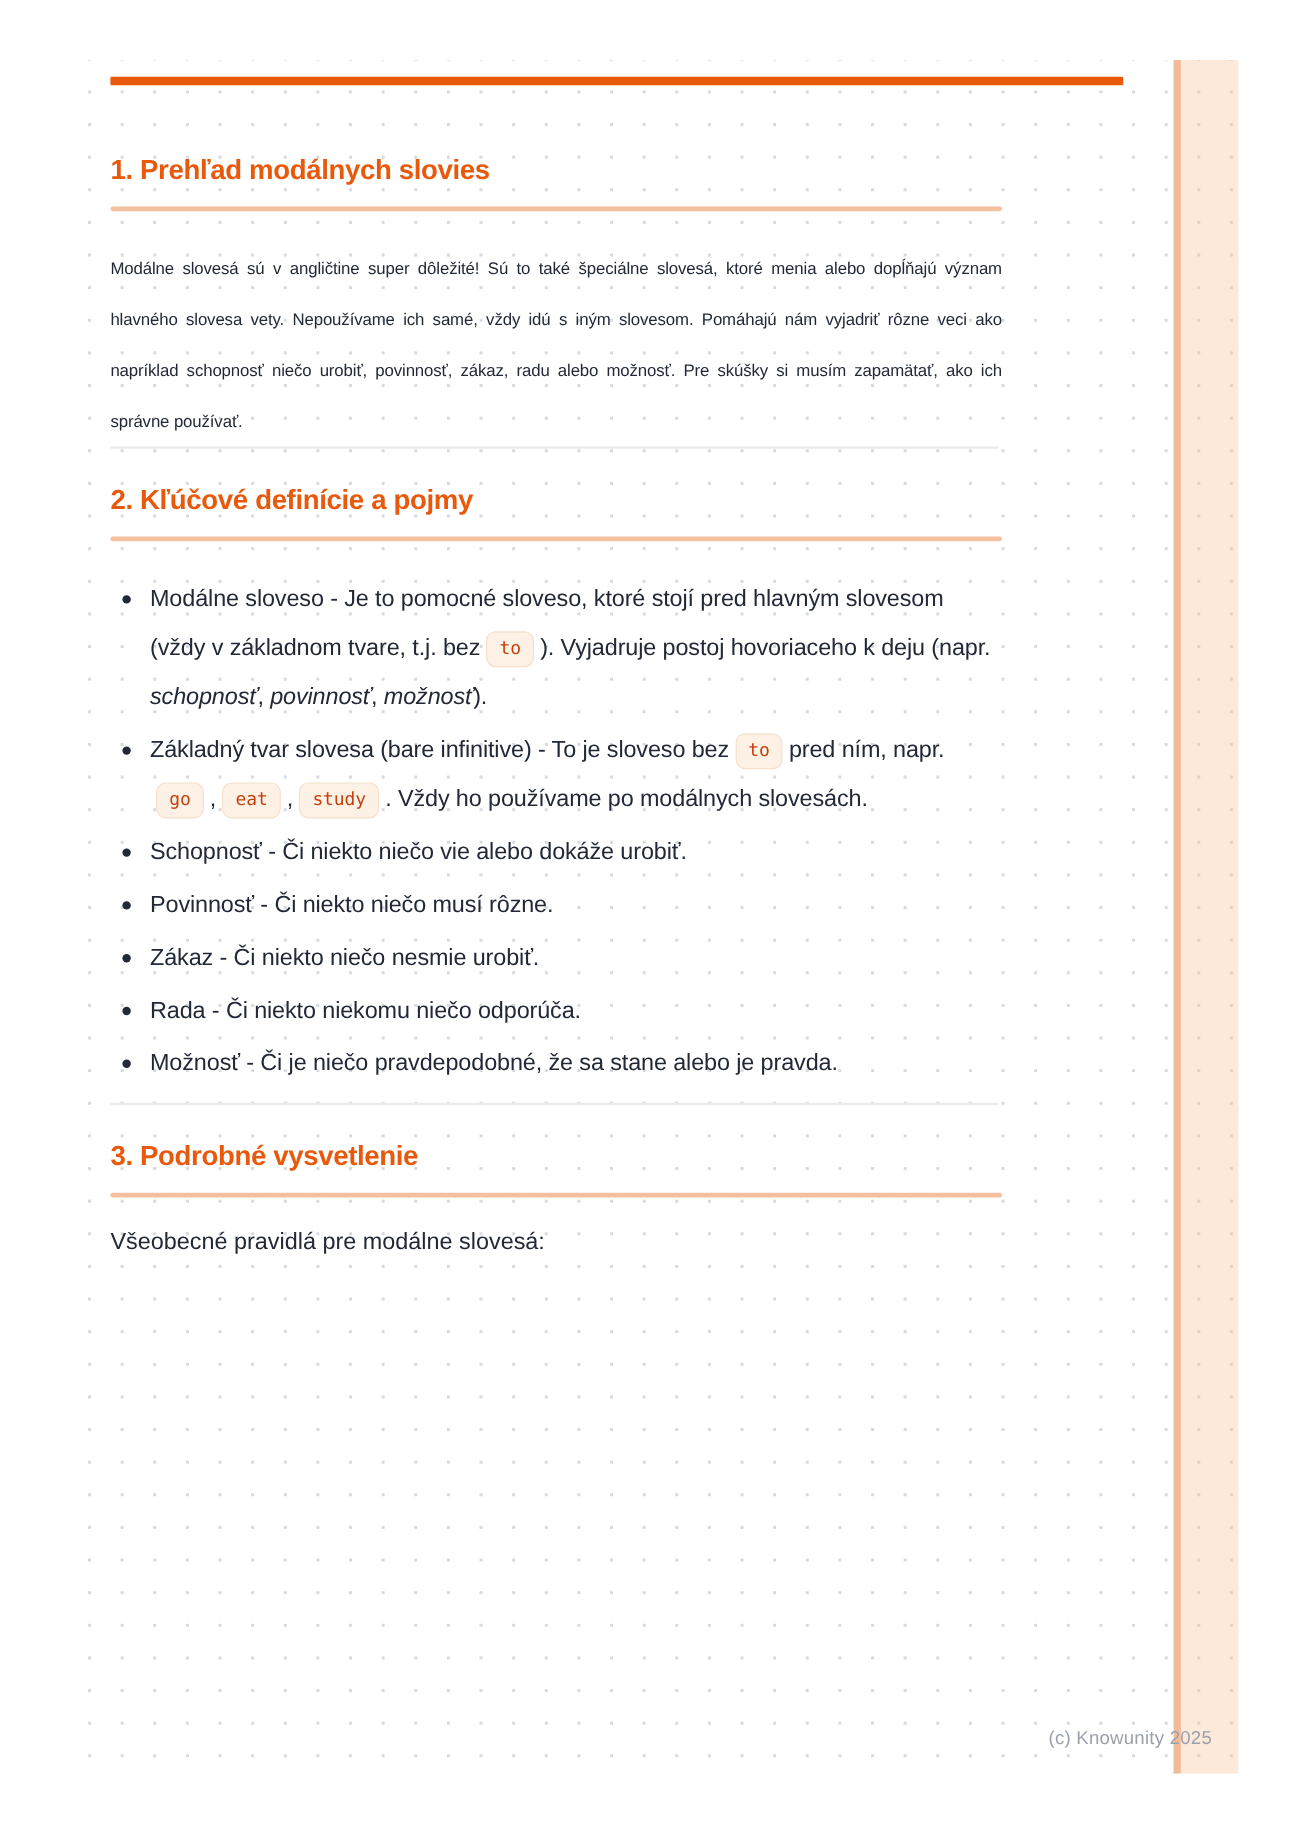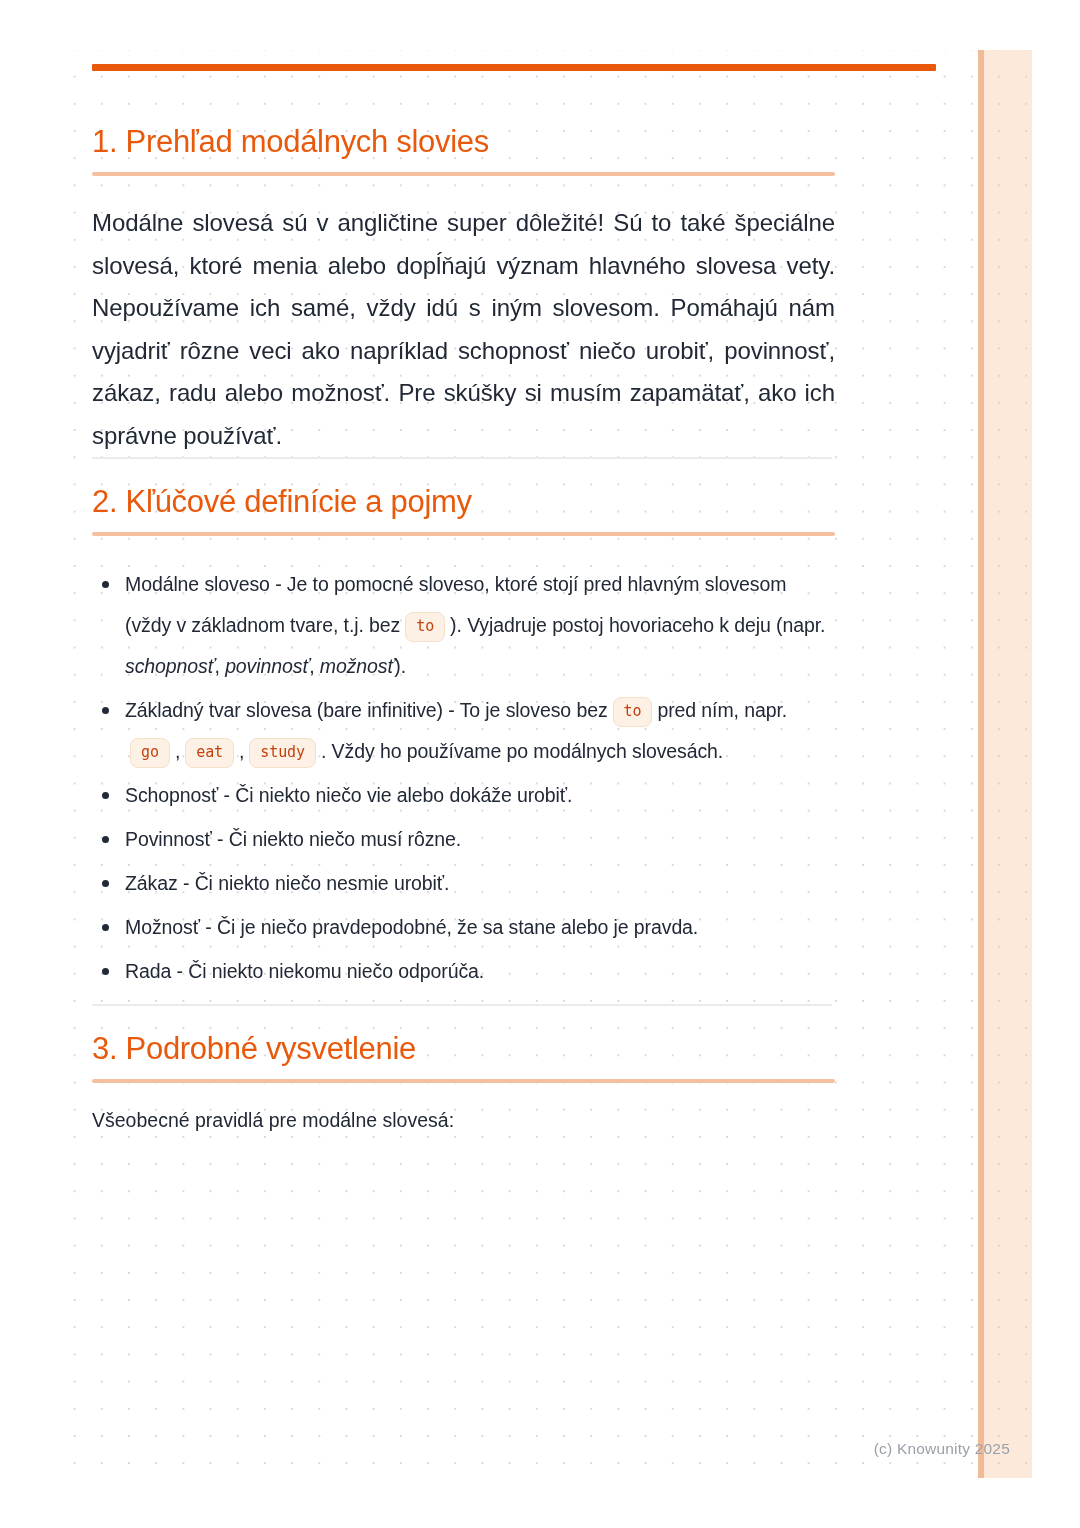--- a/index.html
+++ b/index.html
@@ -38,36 +38,36 @@
     color:var(--accent,#e8590c);
   }
   .title-rule {
     margin-top:14px;
     width:844px; height:7px;
     background:var(--accent,#e8590c);
     border-radius:1px;
   }
   h2.section-heading {
     margin:24px 0 0 0;
-    font-size:31px; line-height:37px;
-    font-weight:normal;
+    font-size:23px; line-height:37px;
+    font-weight:bold;
     letter-spacing:-0.3px;
     color:var(--accent,#e8590c);
   }
   h2.first { margin-top:52px; }
   .heading-underline {
     margin-top:12px;
     width:743px; height:4px;
     background:var(--underline,#f5c09e);
     border-radius:2px;
   }
   p.para {
     margin:26px 0 0 0;
     width:743px;
-    font-size:24px; line-height:42.5px;
+    font-size:14px; line-height:42.5px;
     letter-spacing:-0.1px;
     text-align:justify;
   }
   p.bold-line {
     margin:22px 0 0 0;
     width:743px;
     font-size:19.5px; line-height:30px;
     font-weight:normal;
   }
   hr.divider {
@@ -137,22 +137,22 @@
 
     <section>
       <h2 class="section-heading">2. Kľúčové definície a pojmy</h2>
       <div class="heading-underline"></div>
       <ul class="def-list" id="defs-list">
           <li><span class="seg-bold">Modálne sloveso</span><span class="seg-normal"> - Je to pomocné sloveso, ktoré stojí pred hlavným slovesom (vždy v základnom tvare, t.j. bez</span><span class="seg-code">to</span><span class="seg-normal">). Vyjadruje postoj hovoriaceho k deju (napr. </span><span class="seg-italic">schopnosť</span><span class="seg-normal">, </span><span class="seg-italic">povinnosť</span><span class="seg-normal">, </span><span class="seg-italic">možnosť</span><span class="seg-normal">).</span></li>
           <li><span class="seg-bold">Základný tvar slovesa (bare infinitive)</span><span class="seg-normal"> - To je sloveso bez</span><span class="seg-code">to</span><span class="seg-normal">pred ním, napr.</span><span class="seg-code">go</span><span class="seg-normal">,</span><span class="seg-code">eat</span><span class="seg-normal">,</span><span class="seg-code">study</span><span class="seg-normal">. Vždy ho používame po modálnych slovesách.</span></li>
           <li><span class="seg-bold">Schopnosť</span><span class="seg-normal"> - Či niekto niečo vie alebo dokáže urobiť.</span></li>
           <li><span class="seg-bold">Povinnosť</span><span class="seg-normal"> - Či niekto niečo musí rôzne.</span></li>
           <li><span class="seg-bold">Zákaz</span><span class="seg-normal"> - Či niekto niečo nesmie urobiť.</span></li>
+          <li><span class="seg-bold">Rada</span><span class="seg-normal"> - Či niekto niekomu niečo odporúča.</span></li>
           <li><span class="seg-bold">Možnosť</span><span class="seg-normal"> - Či je niečo pravdepodobné, že sa stane alebo je pravda.</span></li>
-          <li><span class="seg-bold">Rada</span><span class="seg-normal"> - Či niekto niekomu niečo odporúča.</span></li>
         </ul>
     </section>
 
     <hr class="divider second">
 
     <section>
       <h2 class="section-heading">3. Podrobné vysvetlenie</h2>
       <div class="heading-underline"></div>
       <p class="bold-line">Všeobecné pravidlá pre modálne slovesá:</p>
     </section>

